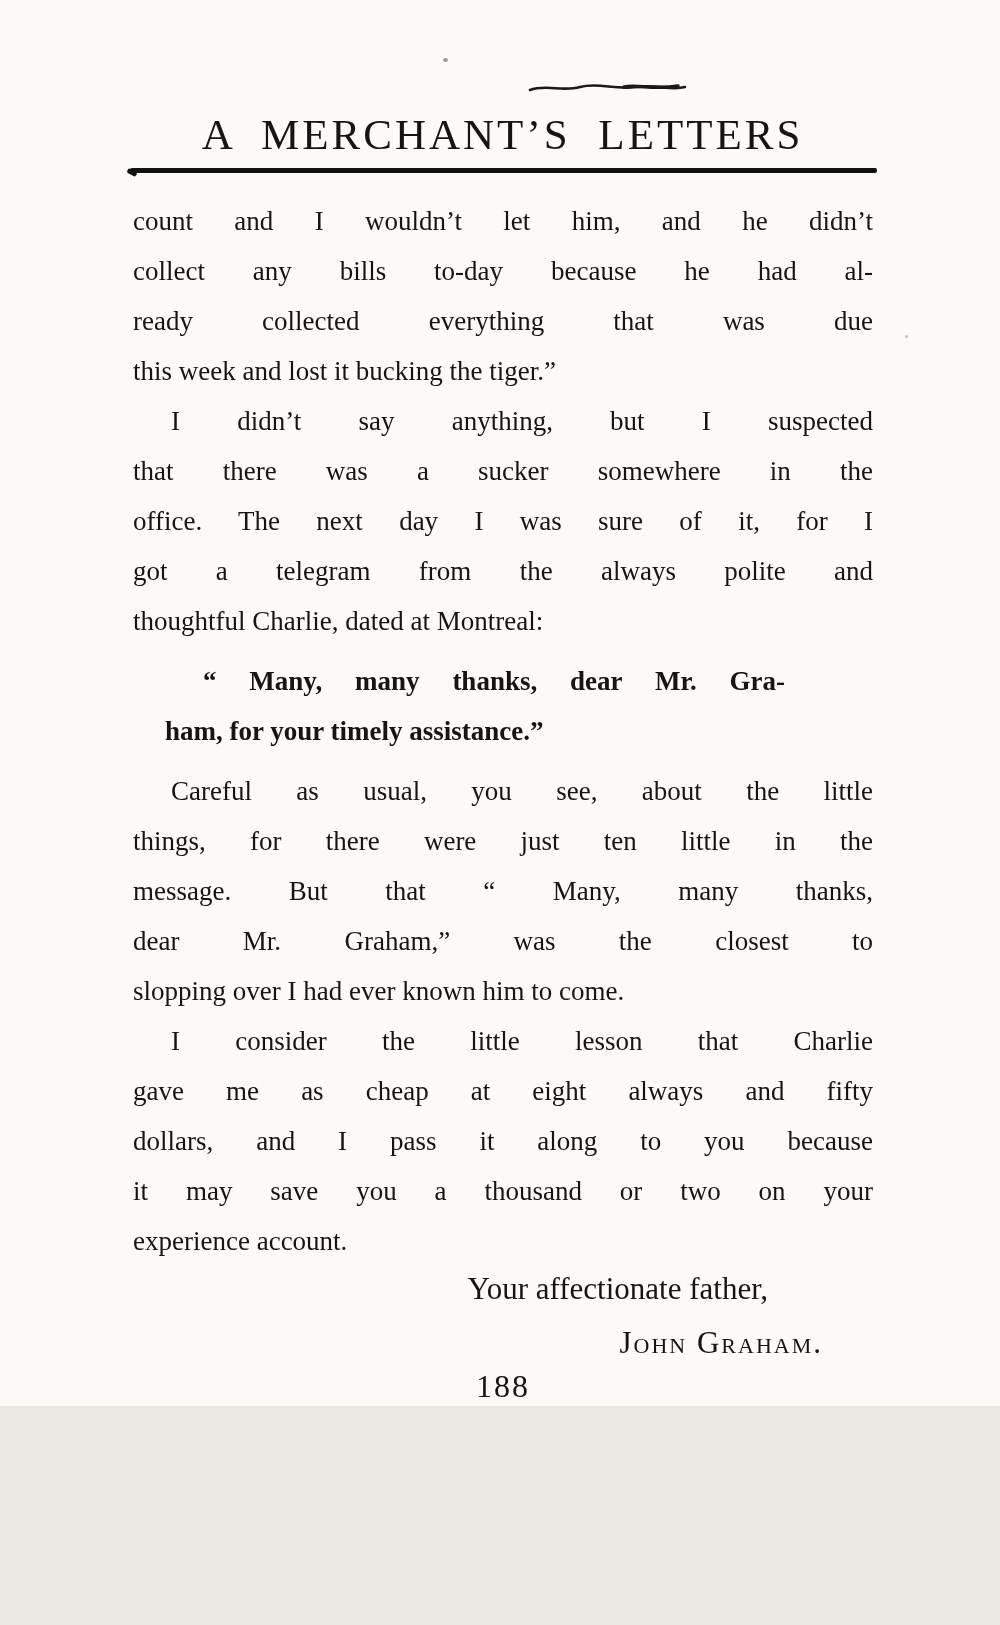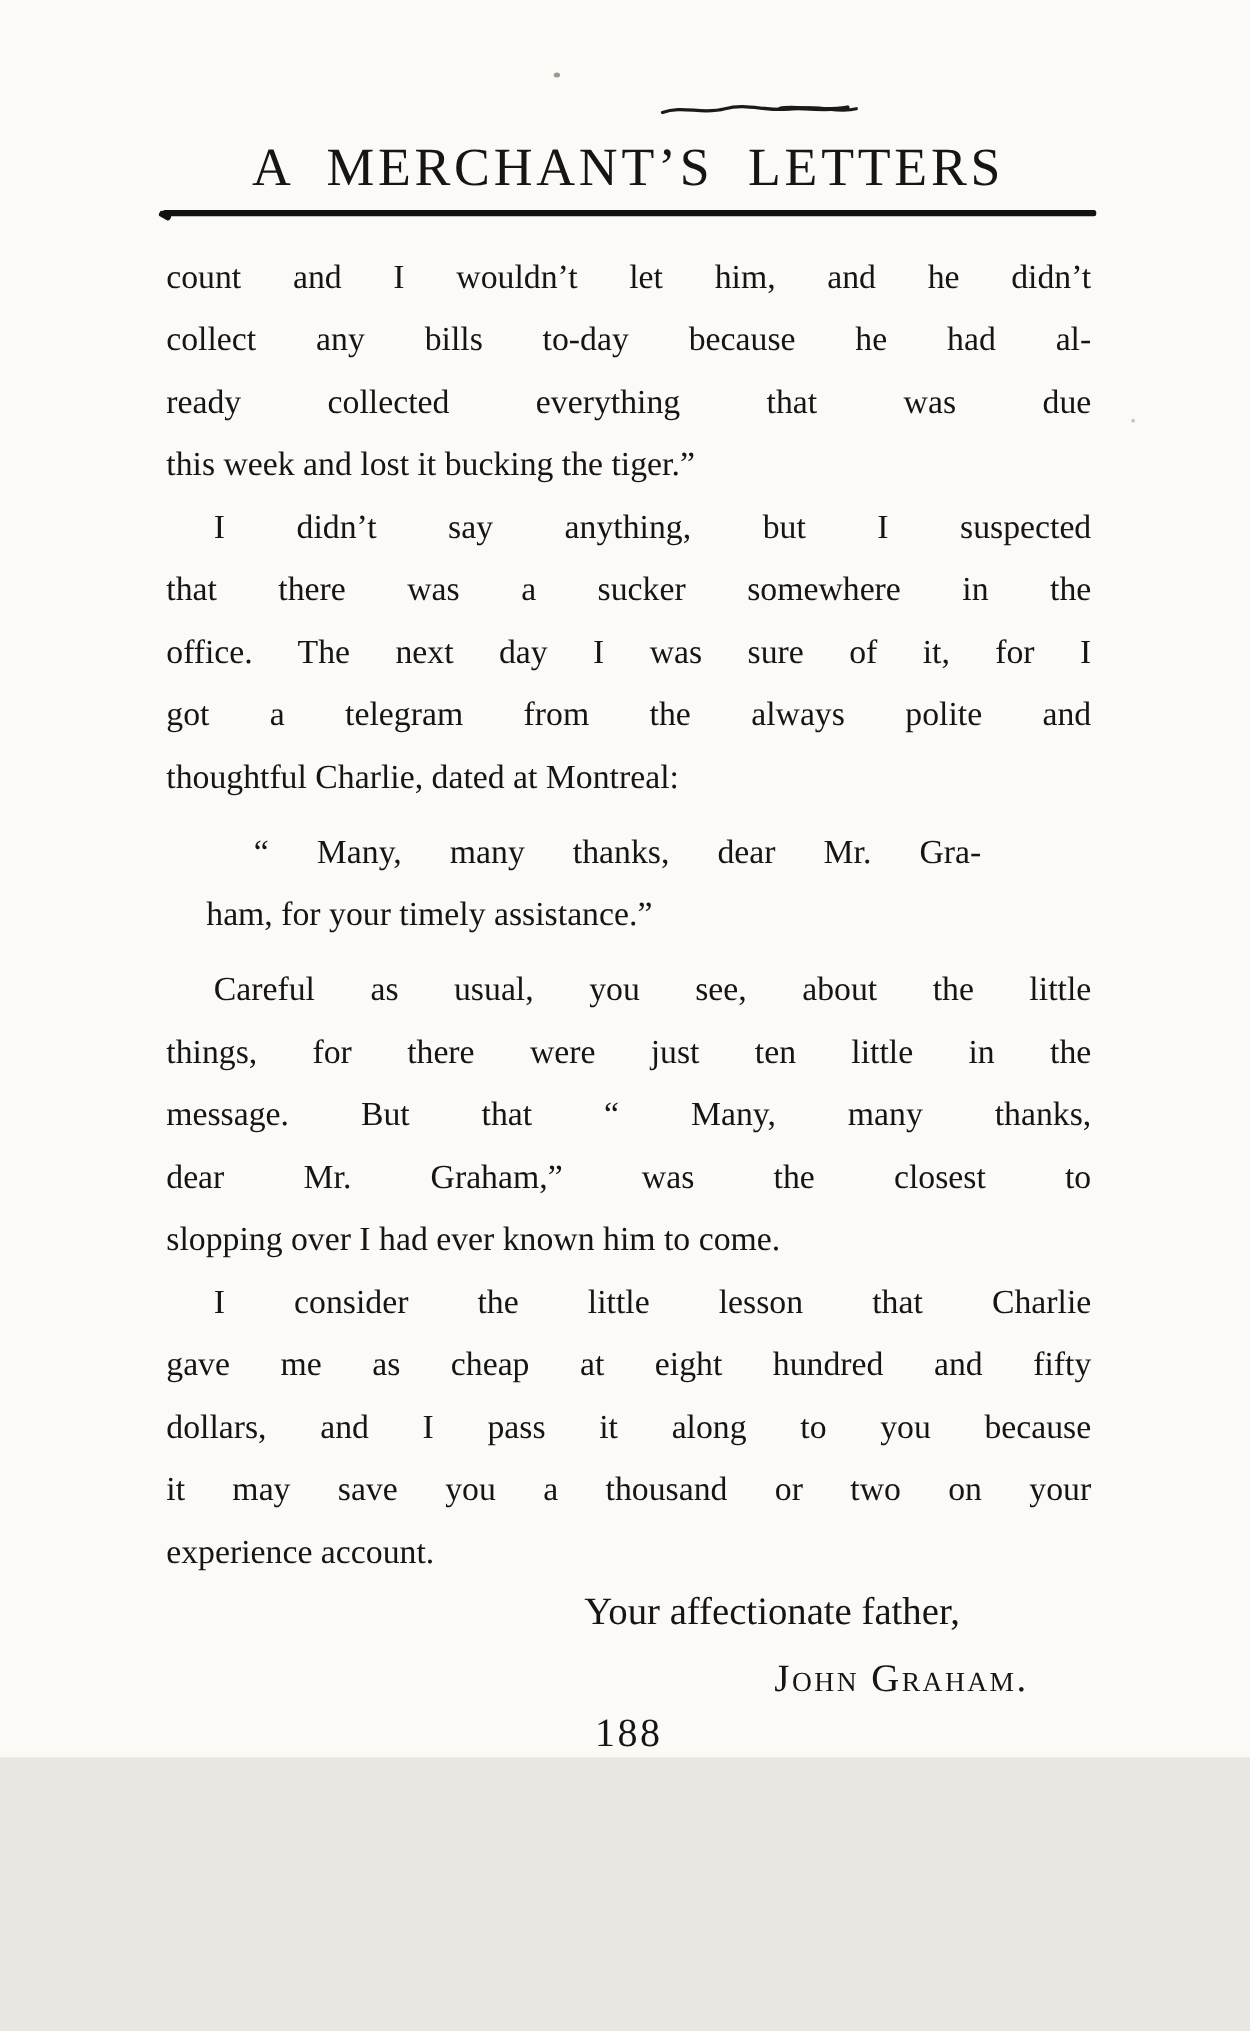--- a/index.html
+++ b/index.html
@@ -70,20 +70,21 @@
     position: absolute;
     top: 196px;
     left: 133px;
     width: 740px;
     font-size: 27px;
     line-height: 50px;
   }
   .paragraph { margin: 0; }
   .paragraph.quote {
     margin: 10px 88px 10px 32px;
+    font-weight: bold;
   }
   .line {
     text-align: justify;
     text-align-last: justify;
     -moz-text-align-last: justify;
   }
   .line.last {
     text-align-last: left;
     -moz-text-align-last: left;
   }
@@ -174,21 +175,21 @@
       </div>
       <div class="paragraph">
         <div class="line first-indent">Careful as usual, you see, about the little</div>
         <div class="line">things, for there were just ten little in the</div>
         <div class="line">message.  But that “ Many, many thanks,</div>
         <div class="line">dear Mr. Graham,” was the closest to</div>
         <div class="line last">slopping over I had ever known him to come.</div>
       </div>
       <div class="paragraph">
         <div class="line first-indent">I consider the little lesson that Charlie</div>
-        <div class="line">gave me as cheap at eight hundred and fifty</div>
+        <div class="line">gave me as cheap at eight always and fifty</div>
         <div class="line">dollars, and I pass it along to you because</div>
         <div class="line">it may save you a thousand or two on your</div>
         <div class="line last">experience account.</div>
       </div>
     </div>
 
   <div class="signature">
     <div class="sig-closing">Your affectionate father,</div>
     <div class="sig-name">John Graham.</div>
   </div>

